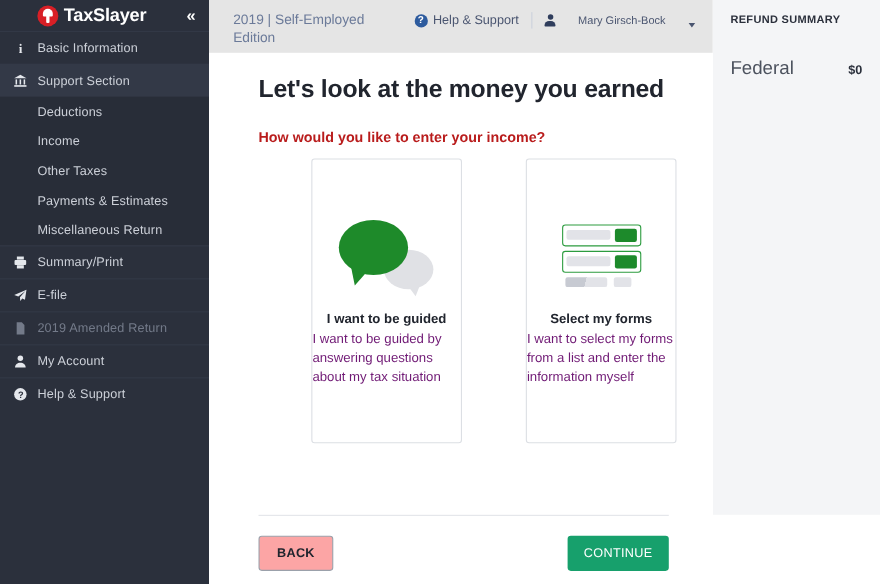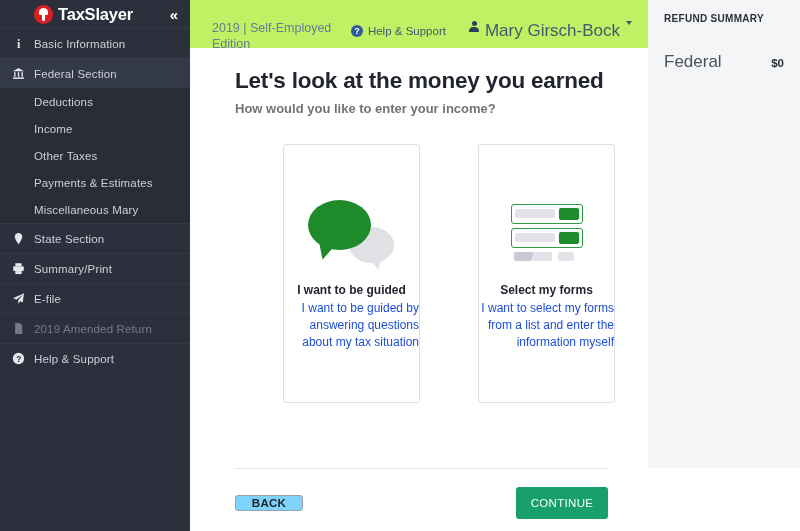--- a/index.html
+++ b/index.html
@@ -71,22 +71,22 @@
   }
 
   
   .main {
     flex: 1 1 auto; height: 531px; background: #fff;
     display: flex; flex-direction: column; position: relative;
     overflow: hidden;
   }
   .topbar {
     height: 48px; flex: 0 0 48px;
-    display: flex; align-items: flex-start; padding: 18px 16px 0 22px;
-    background: #bef264;
+    display: flex; align-items: flex-start; padding: 8px 16px 0 22px;
+    background: #e5e5e5;
   }
   .edition {
     font-size: 12.5px; color: #6b7a99; line-height: 16px;
     width: 130px; padding-top: 2px;
   }
   .topbar-right {
     margin-left: auto; display: flex; align-items: center; gap: 0;
     padding-top: 3px;
   }
   .help-link {
@@ -95,22 +95,22 @@
     padding-right: 11px;
   }
   .hs-icon {
     width: 12px; height: 12px; border-radius: 50%; background: #2d5b9e;
     color: #fff; font-size: 9px; font-weight: bold;
     display: inline-flex; align-items: center; justify-content: center;
     line-height: 1; flex: 0 0 12px;
   }
   .vdiv { width: 1px; height: 15px; background: #ccd2dd; }
   .user-menu {
-    display: flex; align-items: flex-start; gap: 5px;
-    font-size: 17px; color: #4a5570; cursor: pointer; padding-left: 11px;
+    display: flex; align-items: flex-end; gap: 20px;
+    font-size: 10px; color: #4a5570; cursor: pointer; padding-left: 11px;
   }
   .user-icon {
     width: 11px; height: 12px; position: relative; flex: 0 0 11px;
   }
   .user-icon::before {
     content: ""; position: absolute; left: 3px; top: 0;
     width: 5px; height: 5px; border-radius: 50%; background: #2f3d5c;
   }
   .user-icon::after {
     content: ""; position: absolute; left: 0.5px; top: 6px;
@@ -120,44 +120,44 @@
     width: 0; height: 0; border-left: 3.5px solid transparent;
     border-right: 3.5px solid transparent; border-top: 4px solid #4a5570;
     margin-left: 1px;
   }
 
   .content {
     flex: 1 1 auto; padding: 20px 40px 0 45px; position: relative;
   }
   .page-title {
     font-size: 22.5px; font-weight: bold; color: #21252e;
-    letter-spacing: -0.2px; margin-bottom: 7px;
+    letter-spacing: -0.2px; margin-bottom: 23px;
   }
   .page-sub {
-    font-size: 13px; font-weight: bold; color: #737373; margin-bottom: 28px;
+    font-size: 13px; font-weight: bold; color: #b91c1c; margin-bottom: 12px;
   }
 
   .cards { display: flex; gap: 10px; }
   .opt-card {
     width: 187px; height: 259px; border: 1px solid #dcdfe4;
     border-radius: 3px; background: #fff;
     display: flex; flex-direction: column; align-items: center;
     cursor: pointer; padding-top: 44px; margin-left: 48px;
   }
   .icon-zone {
     height: 86px; display: flex; align-items: center; justify-content: center;
     width: 100%;
   }
   .opt-title {
     font-size: 12px; font-weight: bold; color: #21252e;
     margin-top: 8px; margin-bottom: 3px; text-align: center;
   }
   .opt-desc {
-    font-size: 12px; color: #1d4ed8; line-height: 17px;
-    text-align: right; width: 135px;
+    font-size: 12px; color: #701a75; line-height: 17px;
+    text-align: left; width: 135px;
   }
 
   
   .bubbles { position: relative; width: 92px; height: 72px; }
   .bub-gray {
     position: absolute; right: 4px; bottom: 5px;
     width: 45px; height: 36px; border-radius: 50%; background: #e0e1e5;
   }
   .bub-gray-tail {
     position: absolute; right: 11px; bottom: -1px;
@@ -196,22 +196,22 @@
   }
   .partial-right { width: 16px; height: 9px; border-radius: 2px; background: #e2e3e8; }
 
   
   .footer {
     position: absolute; left: 45px; right: 40px; bottom: 12px;
   }
   .footer-divider { height: 1px; background: #e3e5e9; margin-bottom: 18px; }
   .footer-btns { display: flex; align-items: center; justify-content: space-between; }
   .btn-back {
-    width: 68px; height: 16px; border: 1px solid #9ba1ab; border-radius: 3px;
-    background: #7dd3fc; color: #21252e; font-size: 11.5px; font-weight: bold;
+    width: 68px; height: 32px; border: 1px solid #9ba1ab; border-radius: 3px;
+    background: #fca5a5; color: #21252e; font-size: 11.5px; font-weight: bold;
     letter-spacing: 0.3px; cursor: pointer; font-family: inherit;
   }
   .btn-continue {
     width: 92px; height: 32px; border: none; border-radius: 3px;
     background: #17a06c; color: #fff; font-size: 11.5px; font-weight: normal;
     letter-spacing: 0.3px; cursor: pointer; font-family: inherit;
   }
 
   
   .refund {
@@ -255,40 +255,32 @@
       <div class="nav-item active">
         <span class="ico">
           <svg width="13" height="13" viewBox="0 0 14 14" fill="#e4e7ec">
             <polygon points="7,1 13,4.5 1,4.5"></polygon>
             <rect x="2.3" y="5.6" width="1.5" height="5"></rect>
             <rect x="6.25" y="5.6" width="1.5" height="5"></rect>
             <rect x="10.2" y="5.6" width="1.5" height="5"></rect>
             <rect x="1" y="11.2" width="12" height="1.6"></rect>
           </svg>
         </span>
-        <span class="lbl">Federal Section</span>
+        <span class="lbl">Support Section</span>
       </div>
 
       <div class="subnav">
         <div class="sub-item">Deductions</div>
         <div class="sub-item">Income</div>
         <div class="sub-item">Other Taxes</div>
         <div class="sub-item">Payments &amp; Estimates</div>
-        <div class="sub-item">Miscellaneous Mary</div>
-      </div>
-
-
-      <div class="nav-item">
-        <span class="ico">
-          <svg width="13" height="13" viewBox="0 0 14 14" fill="#e4e7ec">
-            <path d="M7 1C4.8 1 3 2.8 3 5c0 3 4 8 4 8s4-5 4-8c0-2.2-1.8-4-4-4z"></path>
-          </svg>
-        </span>
-        <span class="lbl">State Section</span>
-      </div>
+        <div class="sub-item">Miscellaneous Return</div>
+      </div>
+
+
 
       <div class="nav-item">
         <span class="ico">
           <svg width="13" height="13" viewBox="0 0 14 14" fill="#e4e7ec">
             <rect x="3.6" y="1.3" width="6.8" height="3"></rect>
             <rect x="1.3" y="4.6" width="11.4" height="5" rx="1"></rect>
             <rect x="3.6" y="9.8" width="6.8" height="3.2"></rect>
           </svg>
         </span>
         <span class="lbl">Summary/Print</span>
@@ -305,20 +297,29 @@
 
       <div class="nav-item dim">
         <span class="ico">
           <svg width="13" height="13" viewBox="0 0 14 14" fill="#737a89">
             <path d="M3.4 1h5l2.6 2.6V13h-7.6z"></path>
           </svg>
         </span>
         <span class="lbl">2019 Amended Return</span>
       </div>
 
+      <div class="nav-item">
+        <span class="ico">
+          <svg width="13" height="13" viewBox="0 0 14 14" fill="#e4e7ec">
+            <circle cx="7" cy="4" r="2.7"></circle>
+            <path d="M1.8 13c0-2.9 2.3-4.6 5.2-4.6s5.2 1.7 5.2 4.6z"></path>
+          </svg>
+        </span>
+        <span class="lbl">My Account</span>
+      </div>
 
       <div class="nav-item">
         <span class="ico">
           <svg width="13" height="13" viewBox="0 0 14 14">
             <circle cx="7" cy="7" r="6.1" fill="#e4e7ec"></circle>
             <text x="4.6" y="10.6" font-family="Liberation Sans, sans-serif" font-size="9" font-weight="bold" fill="#2b303c">?</text>
           </svg>
         </span>
         <span class="lbl">Help &amp; Support</span>
       </div>

